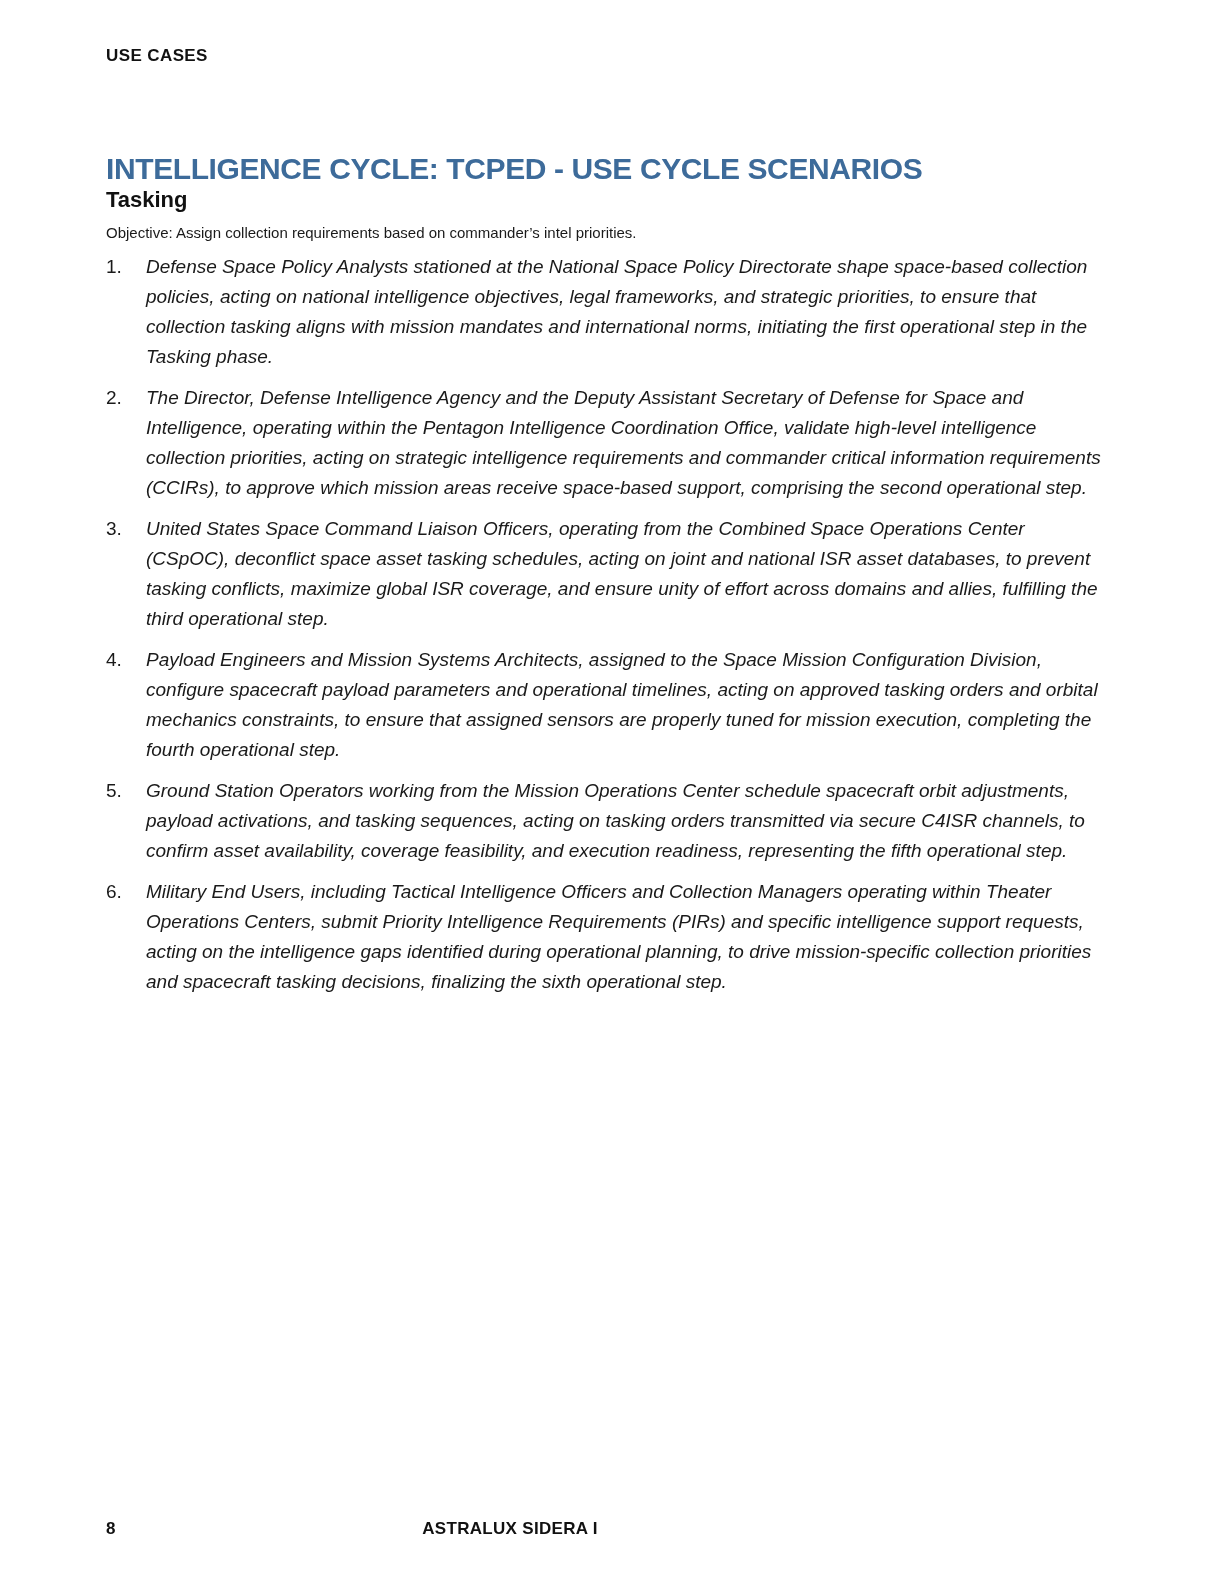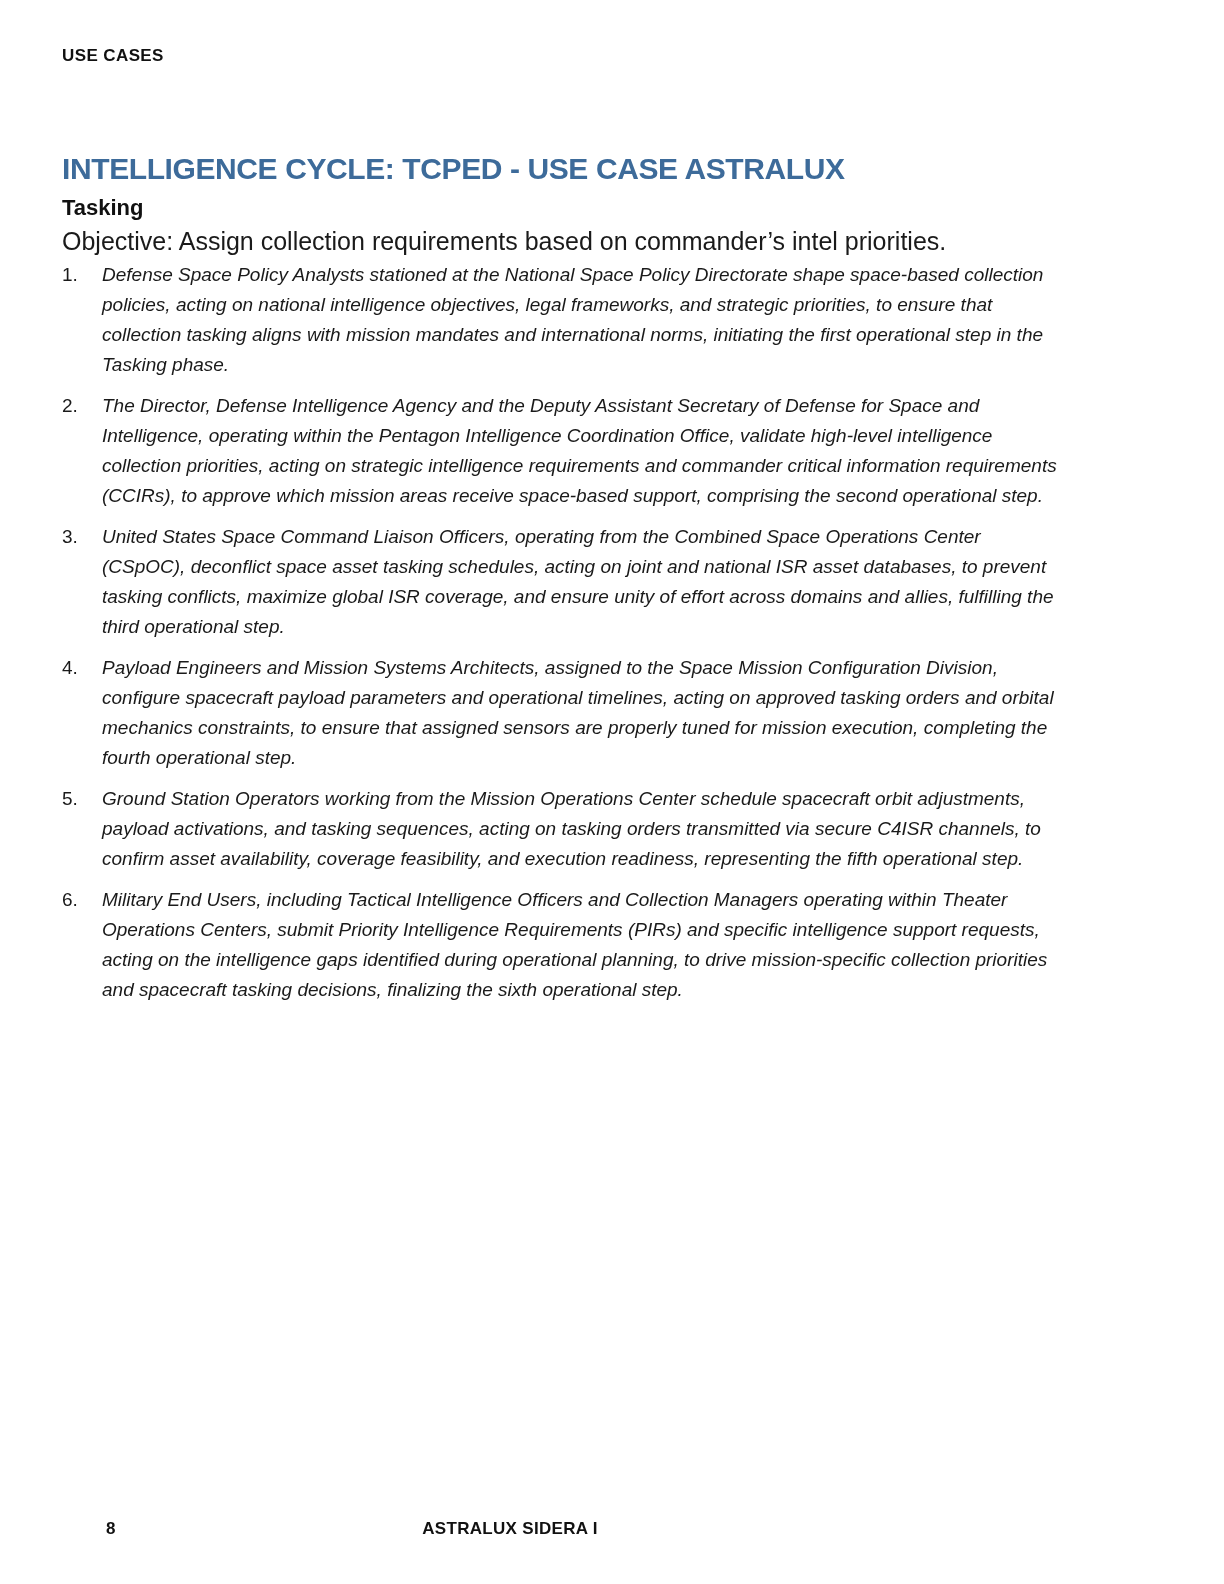--- a/index.html
+++ b/index.html
@@ -8,45 +8,45 @@
     height: 1584px;
     background: #ffffff;
     font-family: "Liberation Sans", sans-serif;
     color: #1a1a1a;
     overflow: hidden;
   }
   .page {
     position: relative;
     width: 1004px;
     height: 1584px;
-    padding: 46px 106px 0 62px;
+    padding: 46px 106px 0 106px;
   }
   .doc-header {
     font-size: 17px;
     font-weight: 700;
     letter-spacing: 0.4px;
     color: #111111;
   }
   .main-title {
     margin-top: 86px;
     font-size: 30px;
     font-weight: 800;
     letter-spacing: -0.4px;
     color: #3d6b9a;
     white-space: nowrap;
   }
   .section-heading {
-    margin-top: 9px;
+    margin-top: 1px;
     font-size: 22px;
     font-weight: 700;
     color: #111111;
   }
   .objective {
     margin-top: 5px;
-    font-size: 25px;
+    font-size: 15px;
     line-height: 30px;
     color: #1a1a1a;
     width: 1005px;
   }
   .use-case-list {
     margin-top: 4px;
     width: 1005px;
   }
   .list-item {
     display: flex;
@@ -87,21 +87,21 @@
     letter-spacing: 0.3px;
   }
 </style>
 </head>
 <body>
 
 <div class="page">
 
   <div class="doc-header">USE CASES</div>
 
-  <h1 class="main-title">INTELLIGENCE CYCLE: TCPED - USE CASE ASTRALUX</h1>
+  <h1 class="main-title">INTELLIGENCE CYCLE: TCPED - USE CYCLE SCENARIOS</h1>
 
   <h2 class="section-heading">Tasking</h2>
 
   <p class="objective">Objective: Assign collection requirements based on commander’s intel priorities.</p>
 
   <div class="use-case-list">
 
     <div class="list-item">
       <span class="list-num">1.</span>
       <span class="list-text">Defense Space Policy Analysts stationed at the National Space Policy Directorate shape space-based collection policies, acting on national intelligence objectives, legal frameworks, and strategic priorities, to ensure that collection tasking aligns with mission mandates and international norms, initiating the first operational step in the Tasking phase.</span>

